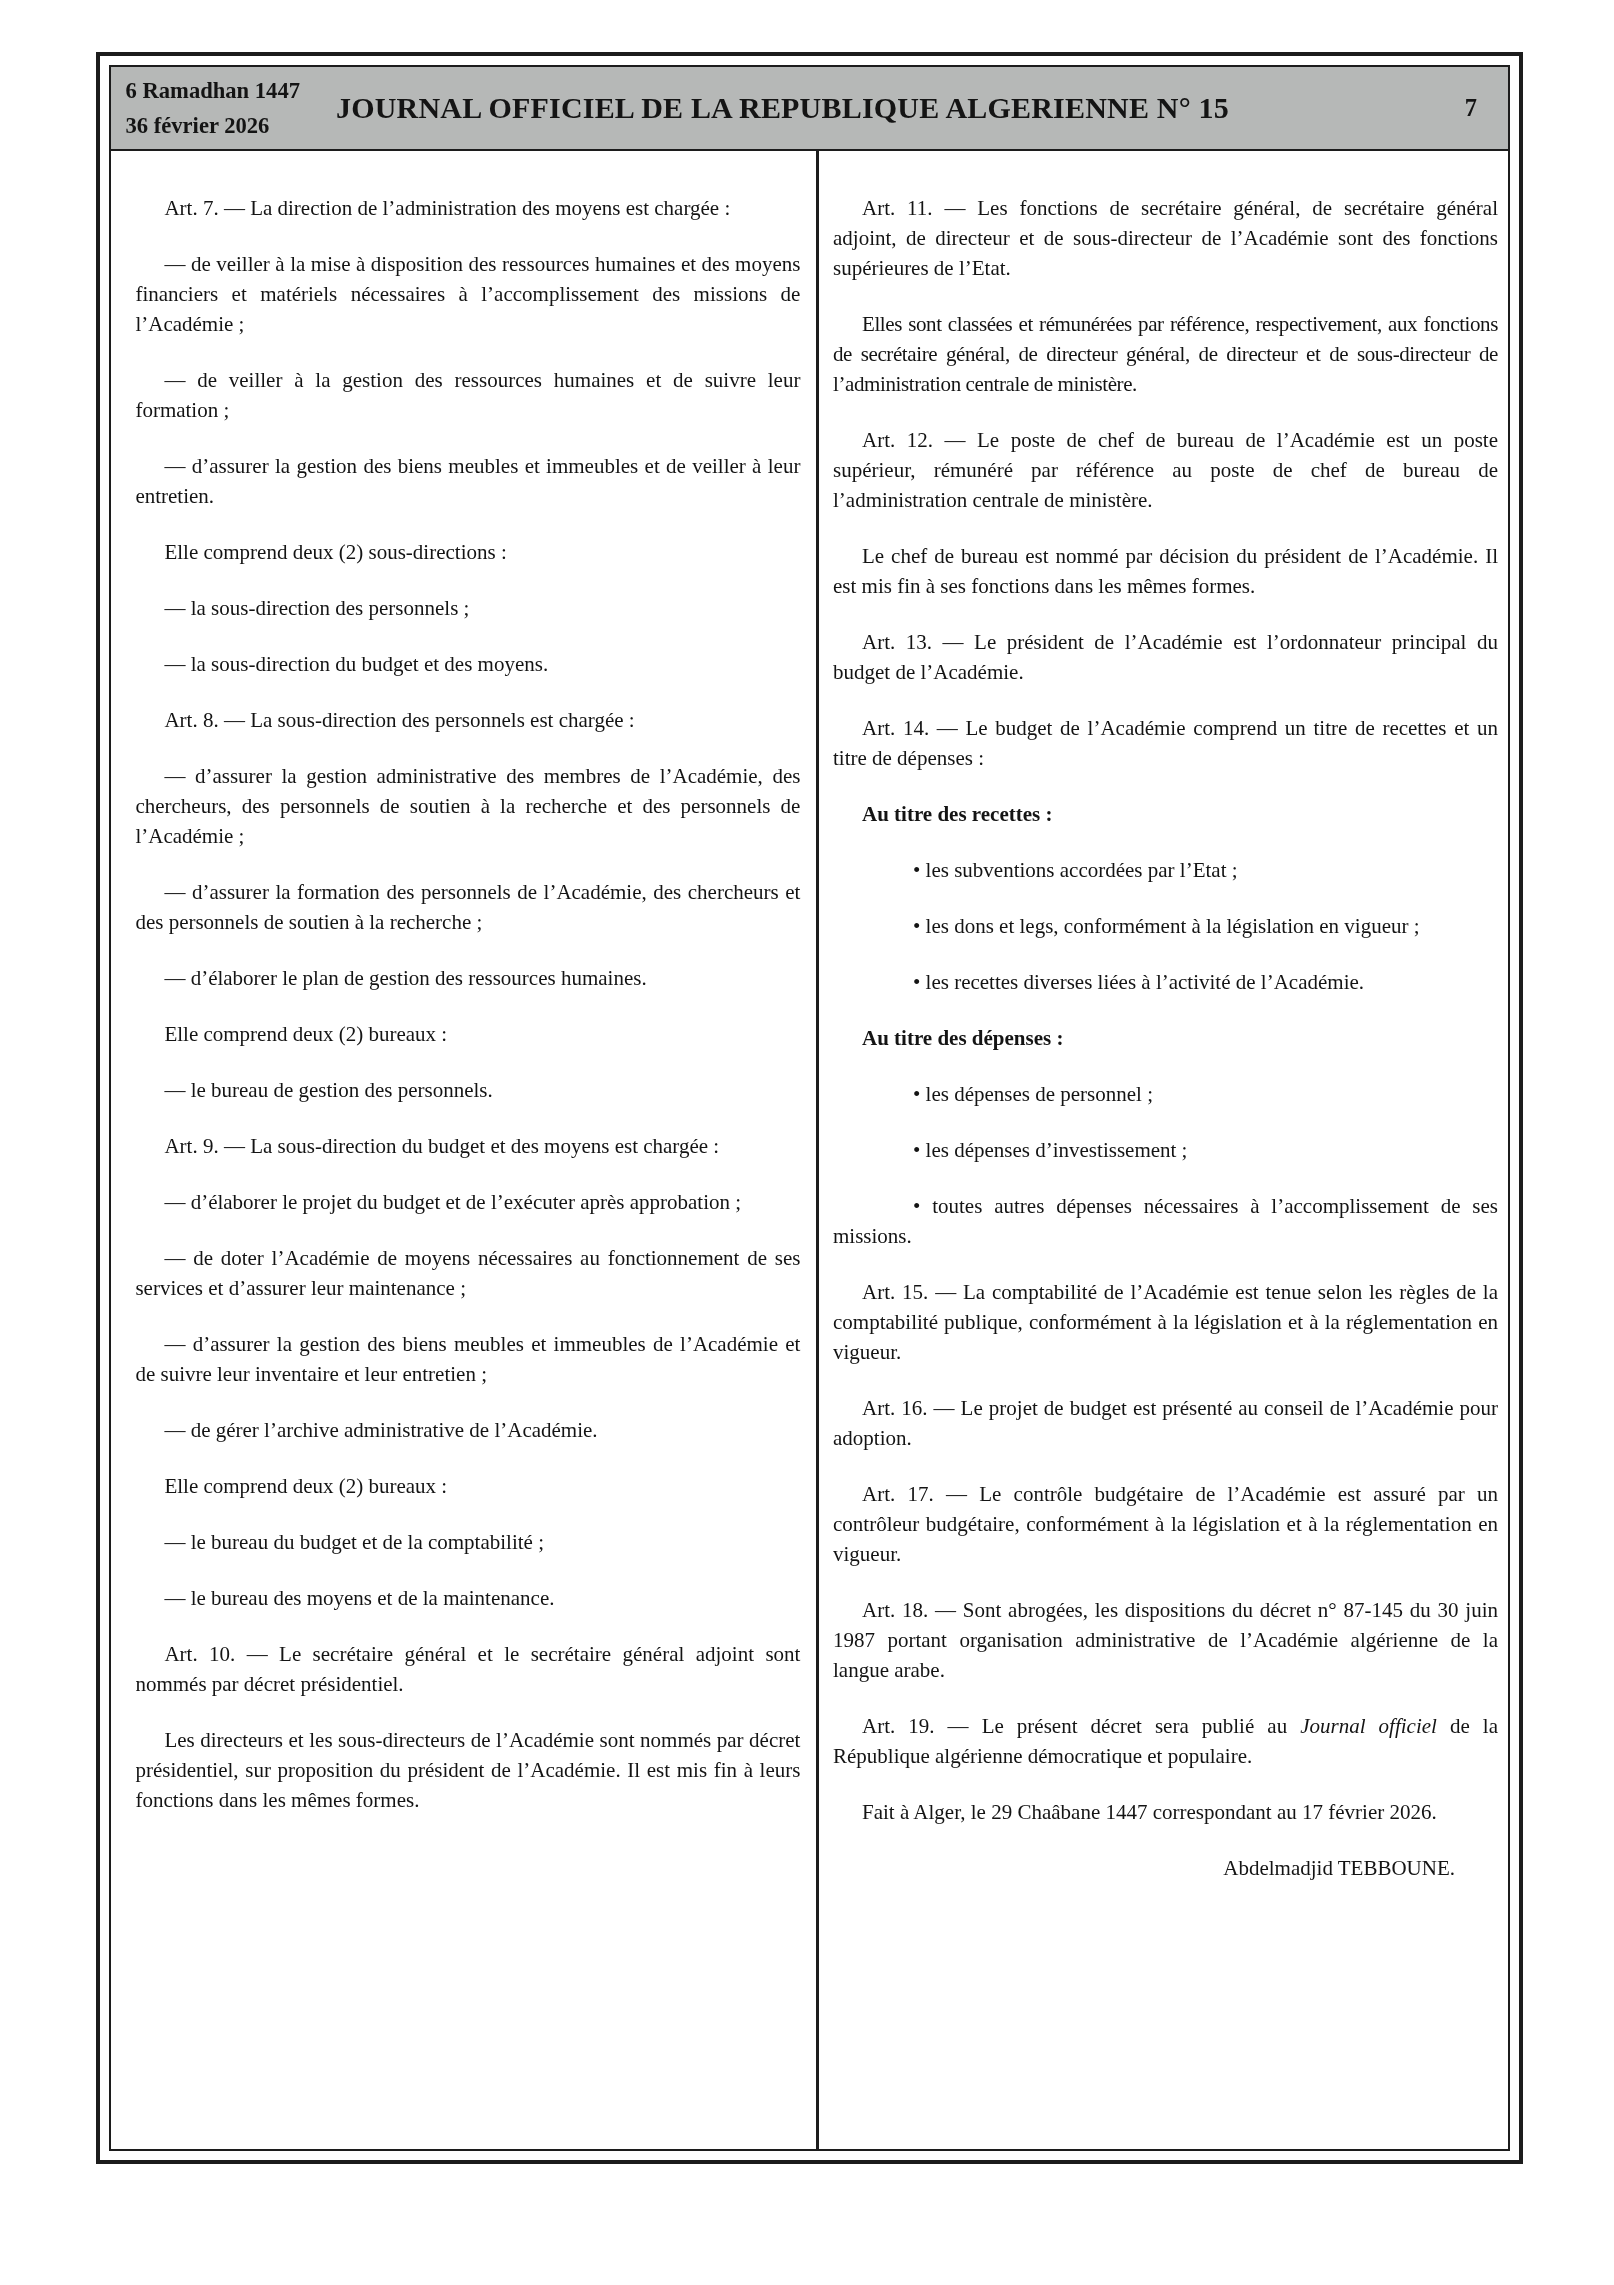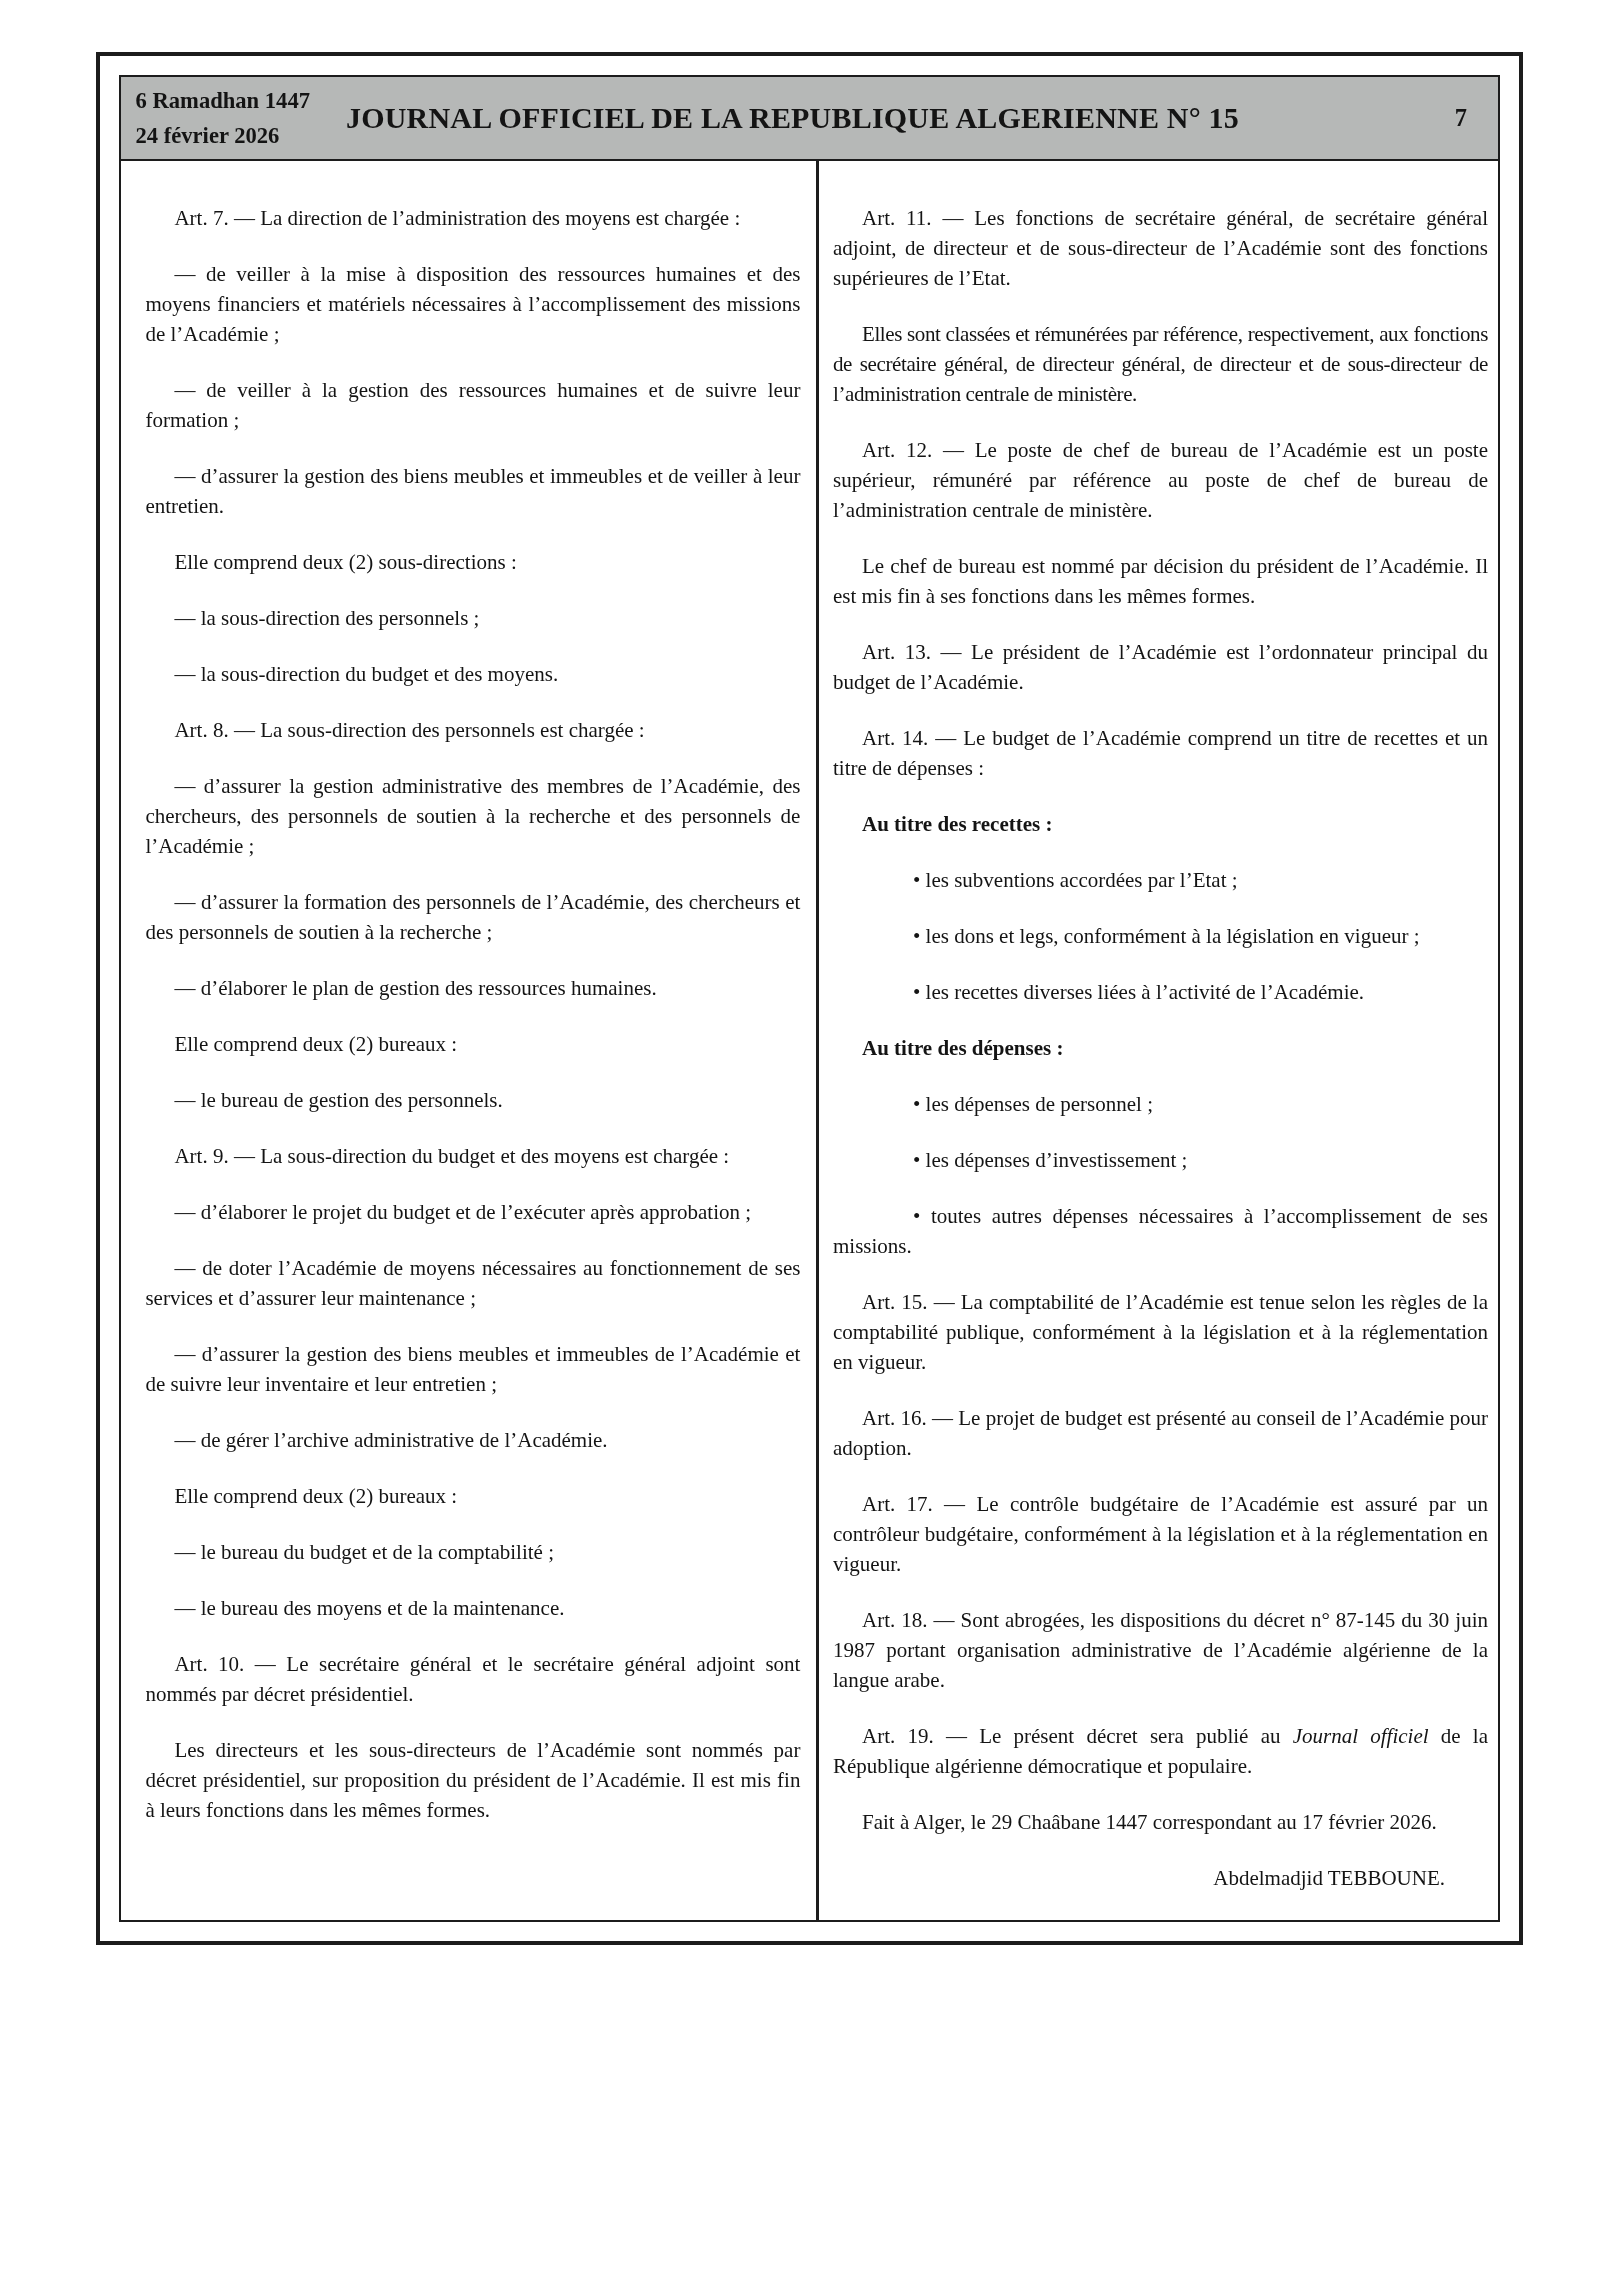--- a/index.html
+++ b/index.html
@@ -5,24 +5,24 @@
   html,body{margin:0;padding:0;background:#ffffff;}
   .canvas{
     position:relative;
     width:1615px;height:2285px;
     background:#ffffff;
     font-family:"Liberation Serif","DejaVu Serif",serif;
     color:#141414;
   }
   .page-frame{
     position:absolute;left:96px;top:52px;
-    width:1427px;height:1893px;
+    width:1427px;height:2112px;
     box-sizing:border-box;
     border:4.5px solid #1c1c1c;
-    padding:19px;
+    padding:9px;
   }
   .inner-frame{
     box-sizing:border-box;
     width:100%;height:100%;
     border:2.7px solid #1c1c1c;
     display:flex;flex-direction:column;
     overflow:hidden;
   }
   .header-band{
     box-sizing:border-box;
@@ -77,21 +77,21 @@
 </head>
 <body>
 
 <div class="canvas">
   <div class="page-frame">
     <div class="inner-frame">
 
       <div class="header-band">
         <div class="dates">
           <div>6 Ramadhan 1447</div>
-          <div>24 février 2026</div>
+          <div>36 février 2026</div>
         </div>
         <div class="journal-title">JOURNAL OFFICIEL DE LA REPUBLIQUE ALGERIENNE N° 15</div>
         <div class="page-number">7</div>
       </div>
 
       <div class="body-area">
         <div class="column left">
             <p class="para art"><span>Art. 7. — </span>La direction de l’administration des moyens est chargée :</p>
             <p class="para dash">— de veiller à la mise à disposition des ressources humaines et des moyens financiers et matériels nécessaires à l’accomplissement des missions de l’Académie ;</p>
             <p class="para dash">— de veiller à la gestion des ressources humaines et de suivre leur formation ;</p>

